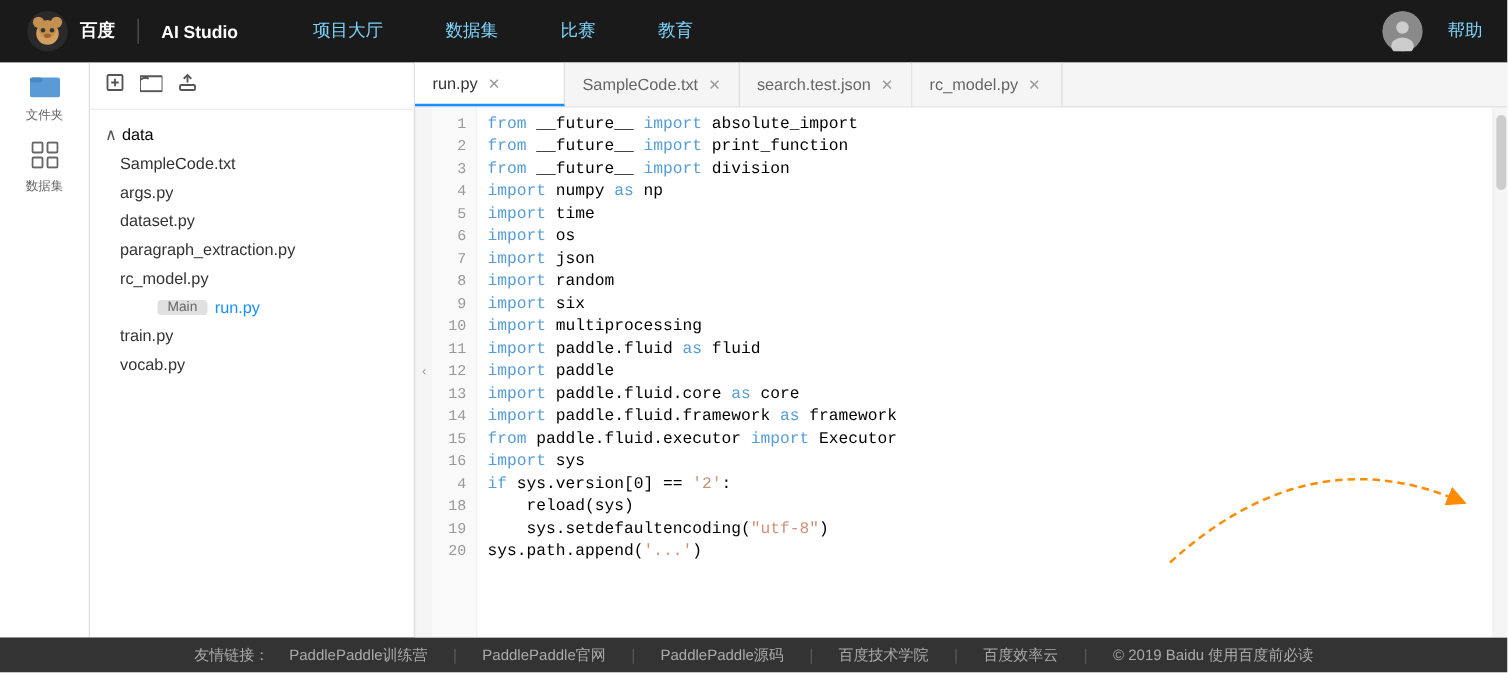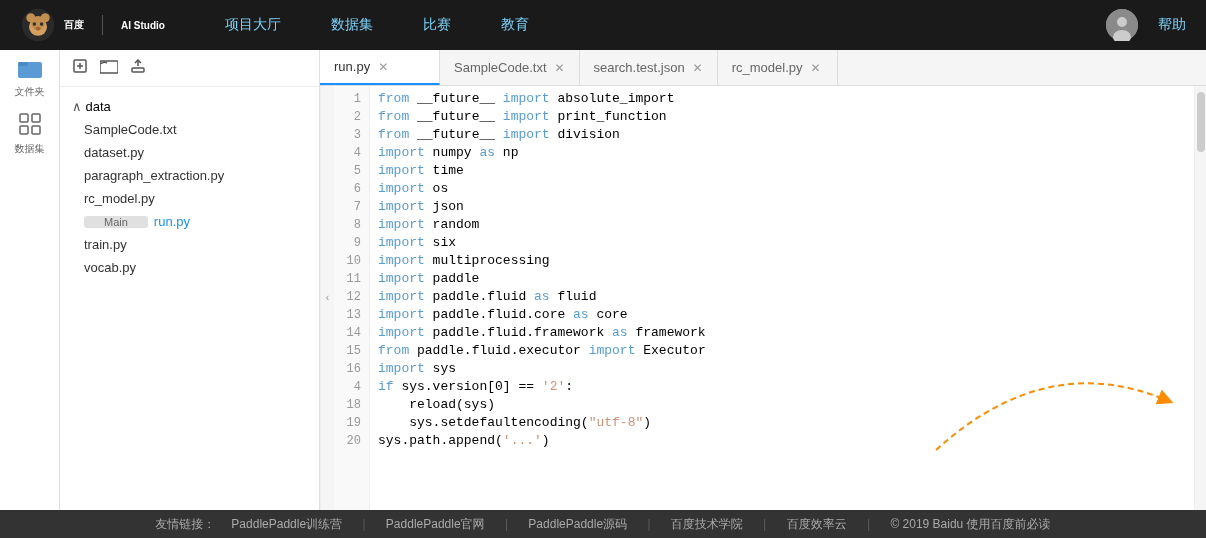--- a/index.html
+++ b/index.html
@@ -16,21 +16,21 @@
       flex-shrink: 0;
     }
     .header-logo {
       display: flex;
       align-items: center;
       gap: 8px;
       margin-right: 60px;
     }
     .logo-text {
       color: white;
-      font-size: 10px;
+      font-size: 14px;
       font-weight: bold;
     }
     .baidu-logo {
       width: 36px;
       height: 36px;
     }
     .divider-v {
       width: 1px;
       height: 20px;
       background: #555;
@@ -66,21 +66,21 @@
 
     
     .content-area {
       display: flex;
       flex: 1;
       overflow: hidden;
     }
 
     
     .sidebar {
-      width: 60px;
+      width: 72px;
       background: #fff;
       border-right: 1px solid #e0e0e0;
       display: flex;
       flex-direction: column;
       align-items: center;
       padding-top: 10px;
       gap: 20px;
     }
     .sidebar-icon {
       width: 36px;
@@ -144,23 +144,24 @@
       display: flex;
       align-items: center;
       gap: 6px;
       padding: 4px 12px 4px 24px;
       font-size: 13px;
       cursor: pointer;
     }
     .badge-main {
       background: #e0e0e0;
       border-radius: 3px;
-      padding: 0 20px;
+      padding: 0 8px;
       font-size: 11px;
       color: #666;
+      margin-left: 30px;
     }
     .file-name-active { color: #1890ff; }
 
     
     .editor-area {
       flex: 1;
       display: flex;
       flex-direction: column;
       background: #fff;
       overflow: hidden;
@@ -457,20 +458,21 @@
               <polyline points="5,5 8,2 11,5" fill="none" stroke="#555" stroke-width="1.5"></polyline>
             </svg>
         </span>
       </div>
       <div class="file-list">
         <div class="file-folder">
           <span class="file-folder-icon">∧</span>
           <span>data</span>
         </div>
         <div class="file-item">SampleCode.txt</div>
+        <div class="file-item">args.py</div>
         <div class="file-item">dataset.py</div>
         <div class="file-item">paragraph_extraction.py</div>
         <div class="file-item">rc_model.py</div>
         <div class="file-item-main">
           <span class="badge-main">Main</span>
           <span class="file-name-active">run.py</span>
         </div>
         <div class="file-item">train.py</div>
         <div class="file-item">vocab.py</div>
       </div>
@@ -529,22 +531,22 @@
             <div class="code-line"><span class="kw-from">from</span> __future__ <span class="kw-import">import</span> division</div>
             <div class="code-line"></div>
             <div class="code-line"><span class="kw-import">import</span> numpy <span class="kw-as">as</span> np</div>
             <div class="code-line"><span class="kw-import">import</span> time</div>
             <div class="code-line"><span class="kw-import">import</span> os</div>
             <div class="code-line"><span class="kw-import">import</span> json</div>
             <div class="code-line"><span class="kw-import">import</span> random</div>
             <div class="code-line"><span class="kw-import">import</span> six</div>
             <div class="code-line"><span class="kw-import">import</span> multiprocessing</div>
             <div class="code-line"></div>
+            <div class="code-line"><span class="kw-import">import</span> paddle.fluid <span class="kw-as">as</span> fluid</div>
             <div class="code-line"><span class="kw-import">import</span> paddle</div>
-            <div class="code-line"><span class="kw-import">import</span> paddle.fluid <span class="kw-as">as</span> fluid</div>
             <div class="code-line"><span class="kw-import">import</span> paddle.fluid.core <span class="kw-as">as</span> core</div>
             <div class="code-line"><span class="kw-import">import</span> paddle.fluid.framework <span class="kw-as">as</span> framework</div>
             <div class="code-line"><span class="kw-from">from</span> paddle.fluid.executor <span class="kw-import">import</span> Executor</div>
             <div class="code-line"></div>
             <div class="code-line"><span class="kw-import">import</span> sys</div>
             <div class="code-line"><span class="kw-if">if</span> sys.version[0] == <span class="str-val">'2'</span>:</div>
             <div class="code-line">    reload(sys)</div>
             <div class="code-line">    sys.setdefaultencoding(<span class="str-val">"utf-8"</span>)</div>
             <div class="code-line">sys.path.append(<span class="str-val">'...'</span>)</div>
             <div class="code-line"></div>

